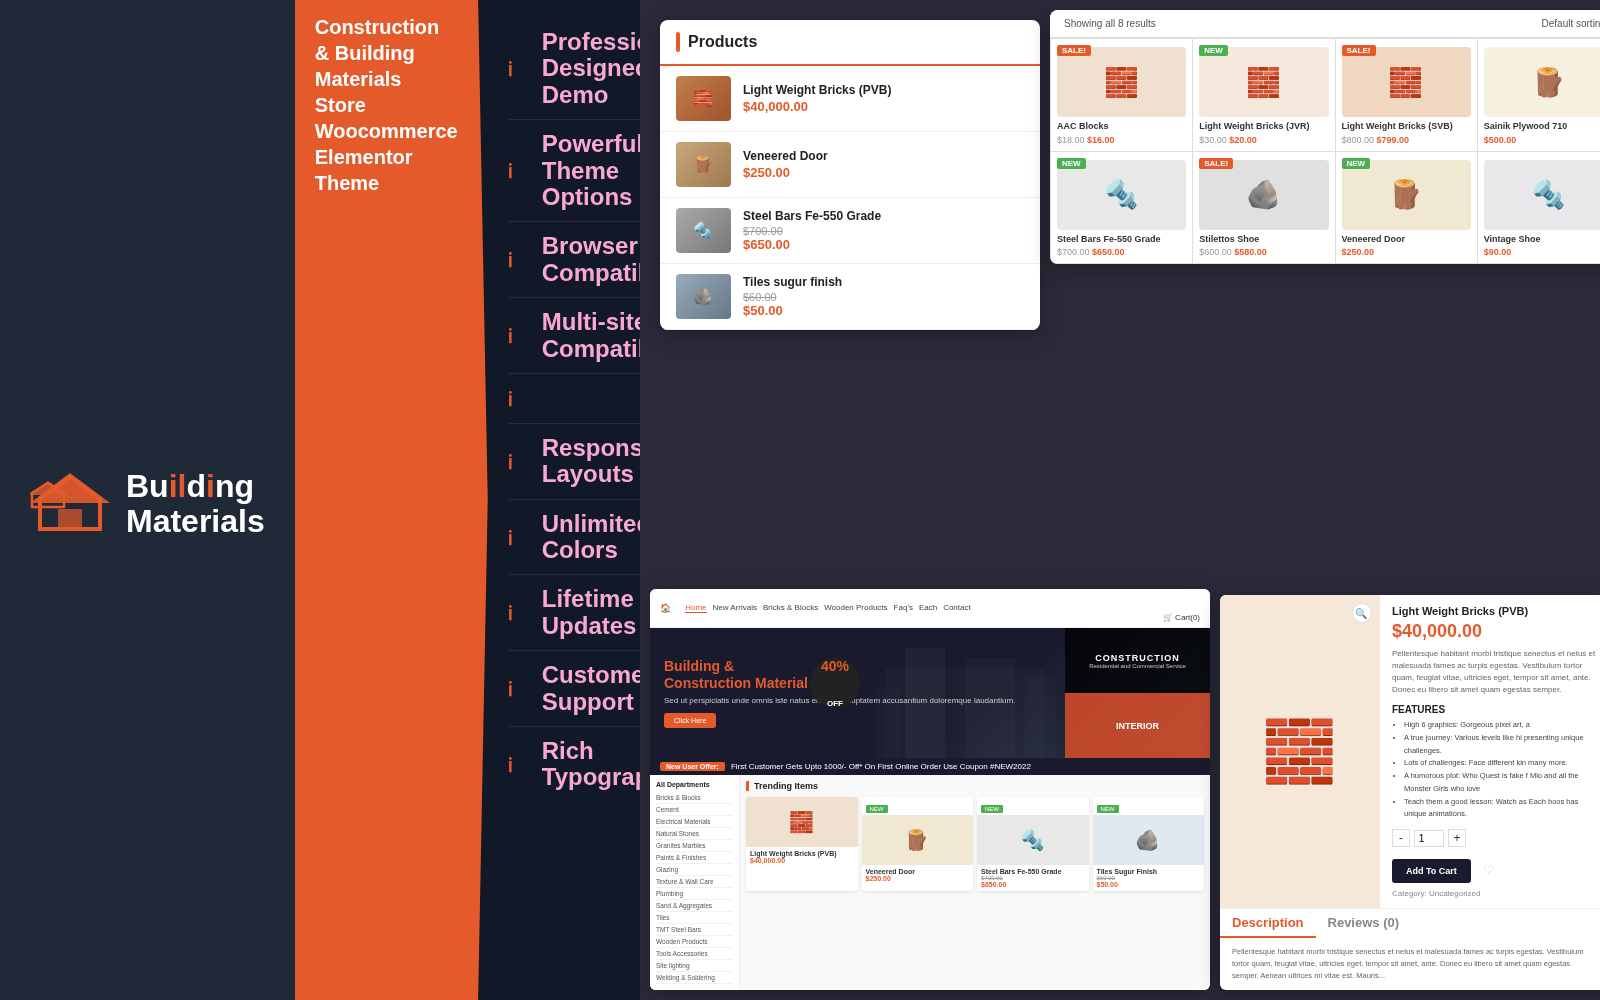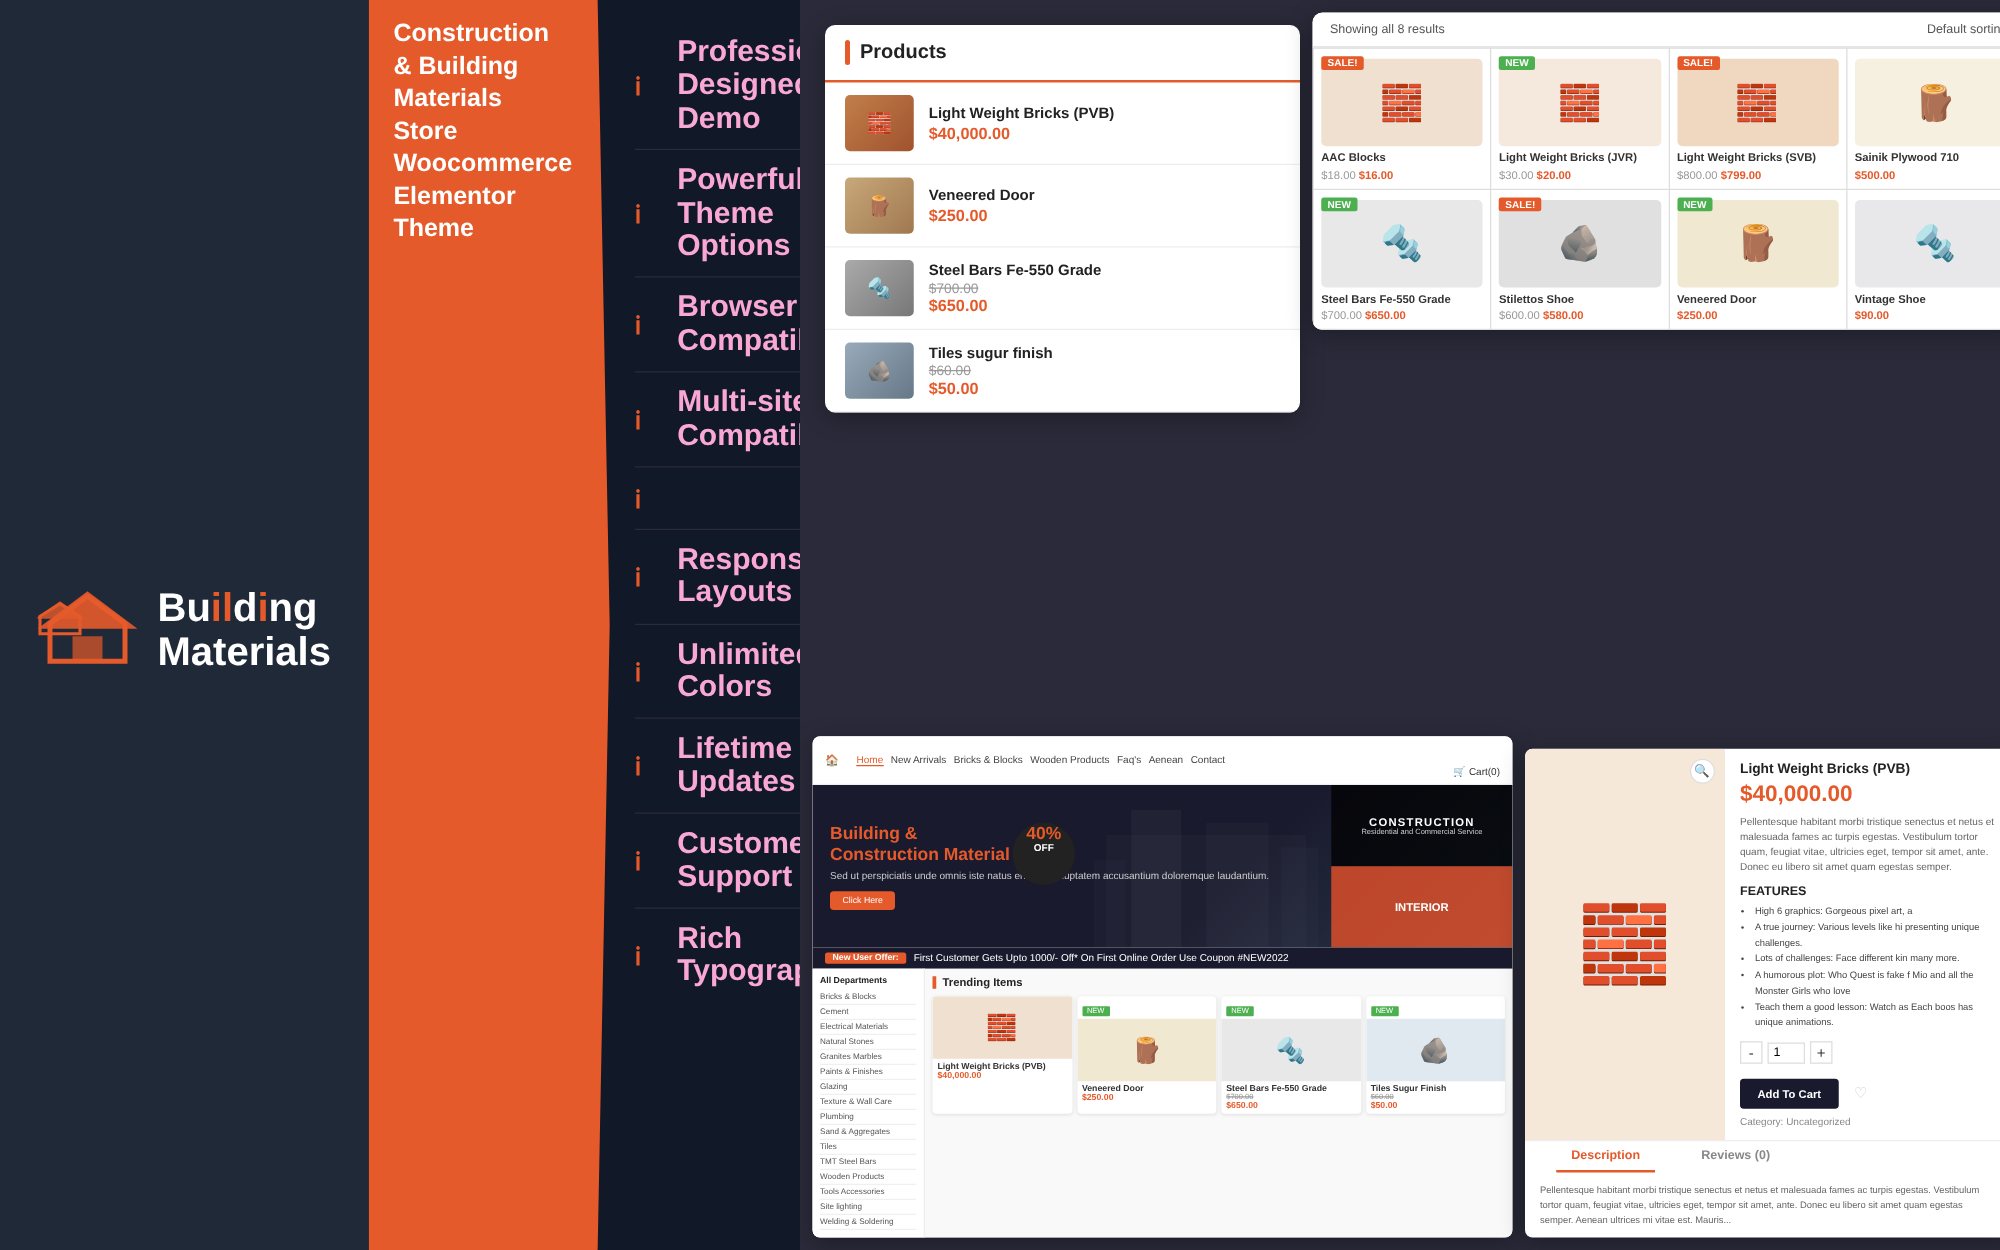--- a/index.html
+++ b/index.html
@@ -346,21 +346,21 @@
       position: absolute;
       left: 160px;
       top: 30px;
       width: 50px;
       height: 50px;
       background: #222;
       border-radius: 50%;
       display: flex;
       flex-direction: column;
       align-items: center;
-      justify-content: flex-start;
+      justify-content: space-between;
       color: #fff;
       font-size: 8px;
       font-weight: 700;
       z-index: 3;
     }
 
     .discount-circle .pct { font-size: 14px; color: #e55a2b; font-weight: 900; }
 
     .construction-overlay {
       position: absolute;
@@ -651,25 +651,24 @@
     }
 
     .detail-tabs {
       border-top: 1px solid #eee;
       display: flex;
       gap: 0;
     }
 
     .detail-tab {
       padding: 6px 12px;
-      font-size: 10px;
+      font-size: 13px;
       color: #e55a2b;
       border-bottom: 2px solid #e55a2b;
       font-weight: 600;
-      margin-left: 25px;
     }
 
     .detail-tab.inactive {
       color: #888;
       border-bottom: none;
     }
 
     .detail-bottom-text {
       padding: 8px 12px;
       font-size: 7.5px;
@@ -874,21 +873,21 @@
   <div class="website-mockup">
 
     <div class="website-nav">
       <span class="nav-logo">🏠</span>
       <div class="nav-links">
         <span class="active">Home</span>
         <span>New Arrivals</span>
         <span>Bricks &amp; Blocks</span>
         <span>Wooden Products</span>
         <span>Faq's</span>
-        <span>Aenean</span>
+        <span>Each</span>
         <span>Contact</span>
       </div>
       <span style="margin-left:auto; font-size:8px;margin-top:19px;">🛒 Cart(0)</span>
     </div>
 
     <div class="website-hero">
       <div class="website-hero-text">
         <div class="h-title">
           <span style="color:#e55a2b;">Building &amp;</span><br>
           <span>Construction Material</span>

